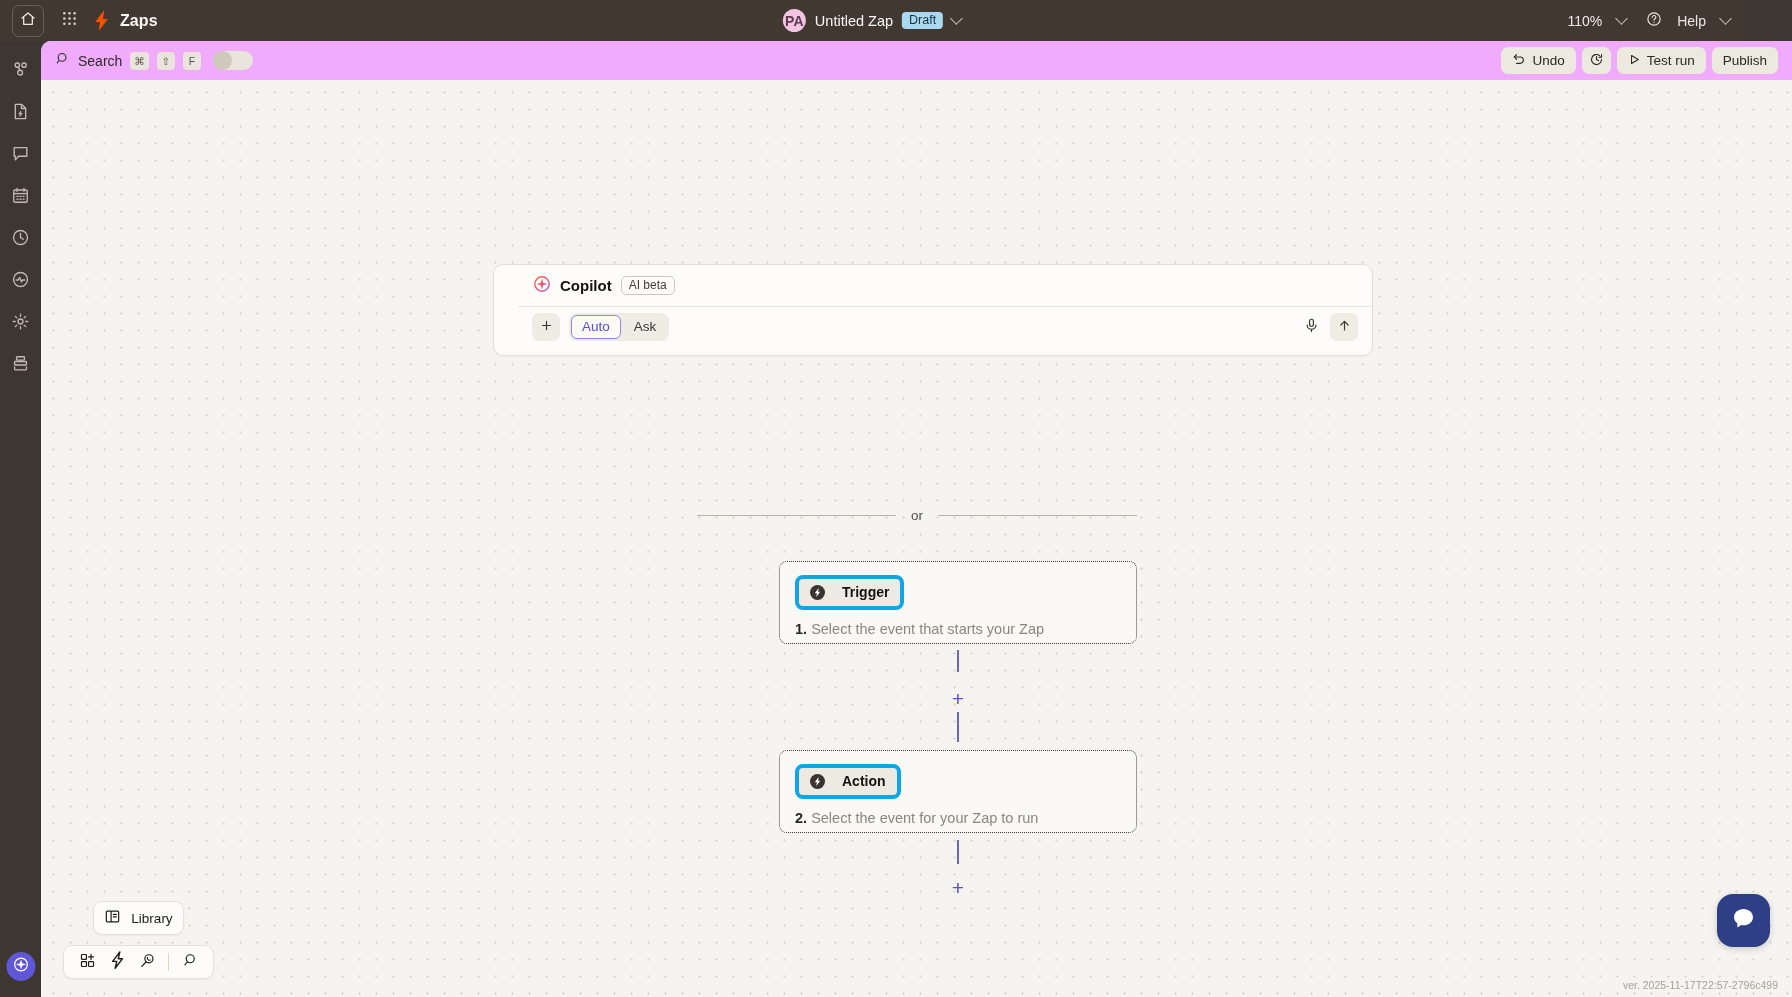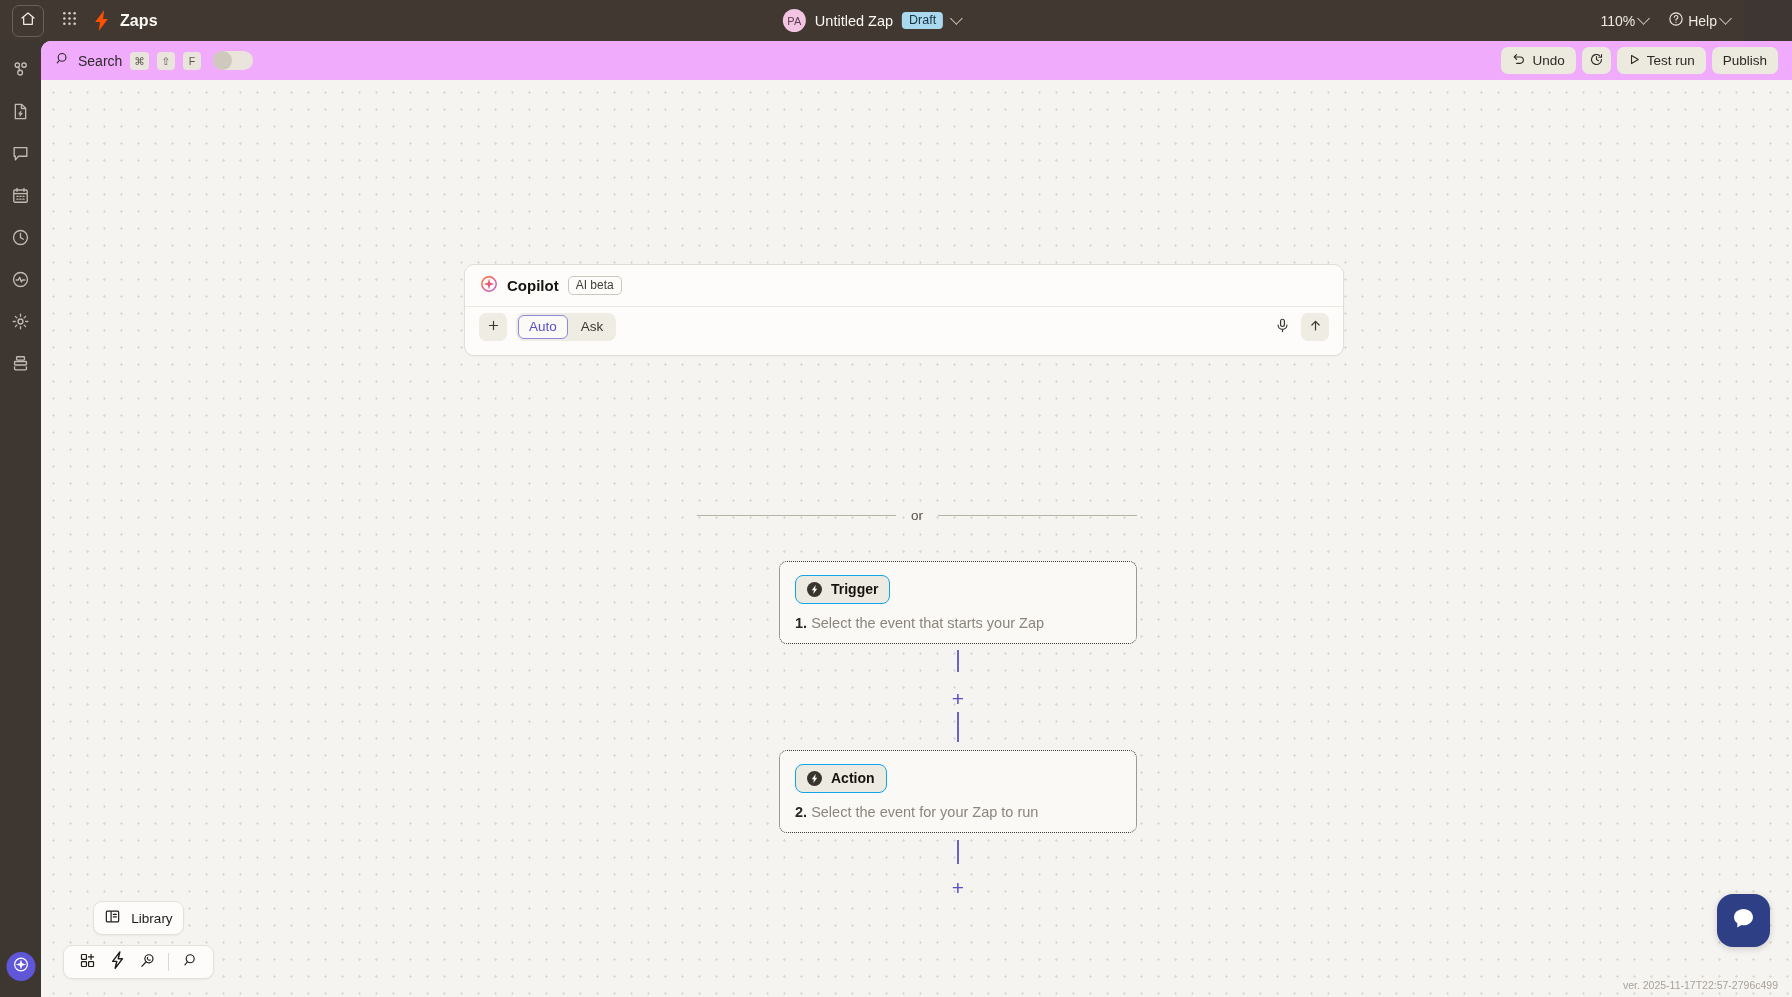--- a/index.html
+++ b/index.html
@@ -60,22 +60,22 @@
     transform: translateX(-50%);
     display: flex;
     align-items: center;
     gap: 9px;
   }
   .avatar {
     width: 23px; height: 23px;
     border-radius: 50%;
     background: #f3c5e3;
     color: #5a3b4e;
-    font-size: 11px;
-    font-weight: normal;
+    font-size: 14px;
+    font-weight: bold;
     display: flex; align-items: center; justify-content: center;
     letter-spacing: .2px;
   }
   .zap-title { font-size: 14.5px; color: #fbf9f6; }
   .draft-badge {
     background: #a9d8ef;
     color: #17333f;
     font-size: 12.5px;
     border-radius: 4px;
     padding: 2px 7px 3px;
@@ -92,21 +92,21 @@
 
   .tb-right {
     position: absolute;
     right: 14px;
     display: flex;
     align-items: center;
     gap: 20px;
     font-size: 14px;
     color: #efe9e3;
   }
-  .tb-right .grp { display: flex; align-items: center; gap: 4px; }
+  .tb-right .grp { display: flex; align-items: center; gap: 15px; }
 
   
   .rail {
     position: absolute;
     top: 41px; left: 0;
     width: 41px;
     height: 956px;
     background: #3e3630;
     display: flex;
     flex-direction: column;
@@ -210,26 +210,27 @@
     height: 917px;
     background-color: #f6f4f0;
     background-image: radial-gradient(#dedad1 1.1px, transparent 1.2px);
     background-size: 17px 17px;
     background-position: 4px 4px;
   }
 
   
   .copilot-card {
     position: absolute;
-    left: 423px; top: 184px;
+    left: 452px; top: 184px;
     width: 880px;
     background: #fdfcfa;
     border: 1px solid #e3ded5;
     border-radius: 10px;
     box-shadow: 0 1px 2px rgba(0,0,0,.04);
+    padding-left: 24px;
   }
   .cp-head {
     height: 42px;
     border-bottom: 1px solid #ebe7e0;
     display: flex;
     align-items: center;
     gap: 9px;
     padding: 0 15px;
   }
   .cp-title { font-size: 15px; font-weight: bold; color: #16130f; }
@@ -315,23 +316,23 @@
     background: #faf9f6;
     border: 1.6px dotted #403a33;
     border-radius: 8px;
     padding: 13px 15px 15px;
   }
   .node.trigger { top: 481px; height: 83px; }
   .node.action  { top: 670px; height: 83px; }
   .node-chip {
     display: inline-flex;
     align-items: center;
-    gap: 9px;
+    gap: 17px;
     background: #edeae1;
-    border: 1px solid #0ea5e9;
+    border: 4px solid #0ea5e9;
     border-radius: 8px;
     padding: 5px 11px 6px;
     font-size: 14px;
     font-weight: bold;
     color: #16130f;
   }
   .chip-dot {
     width: 15px; height: 15px;
     border-radius: 50%;
     background: #3a342e;

